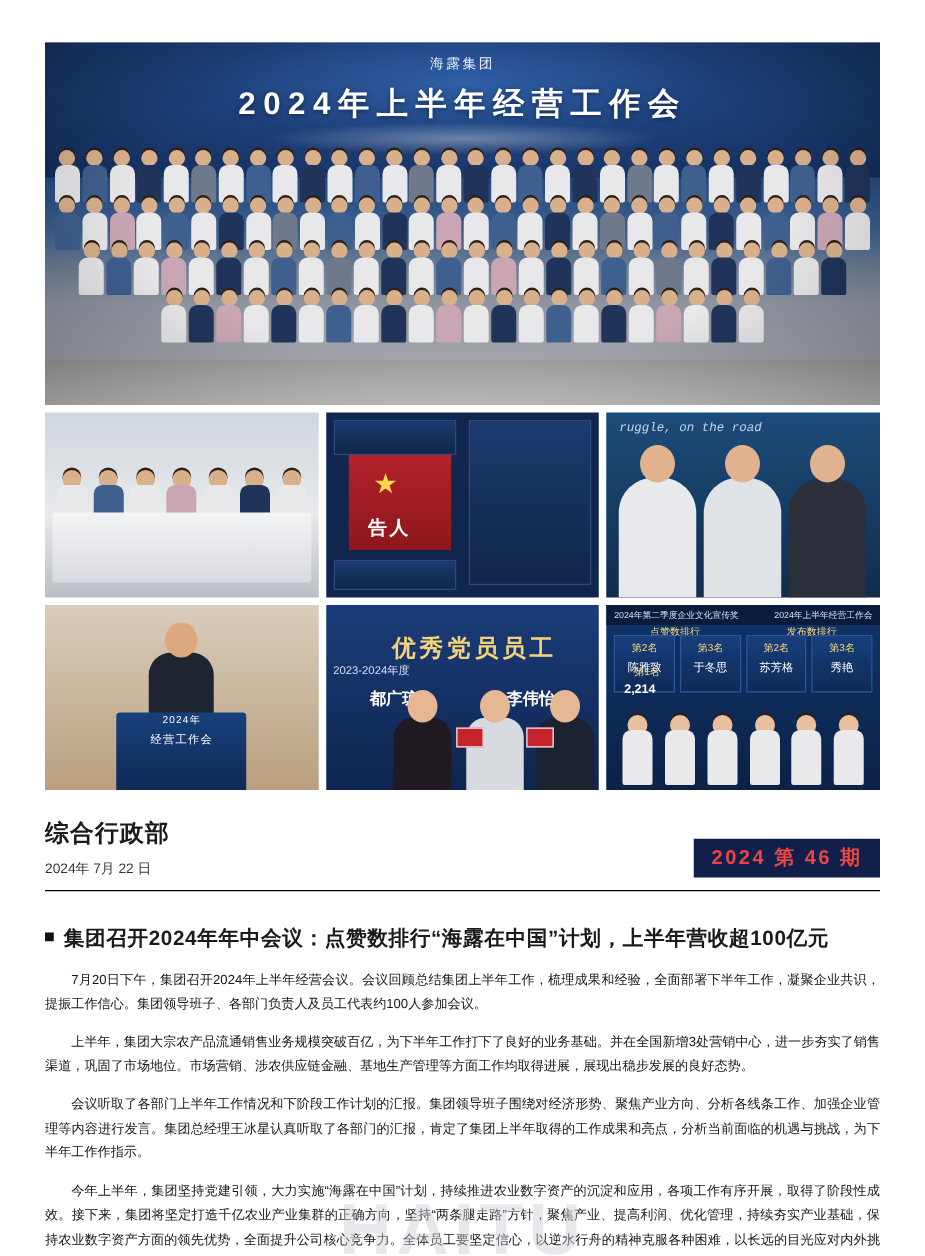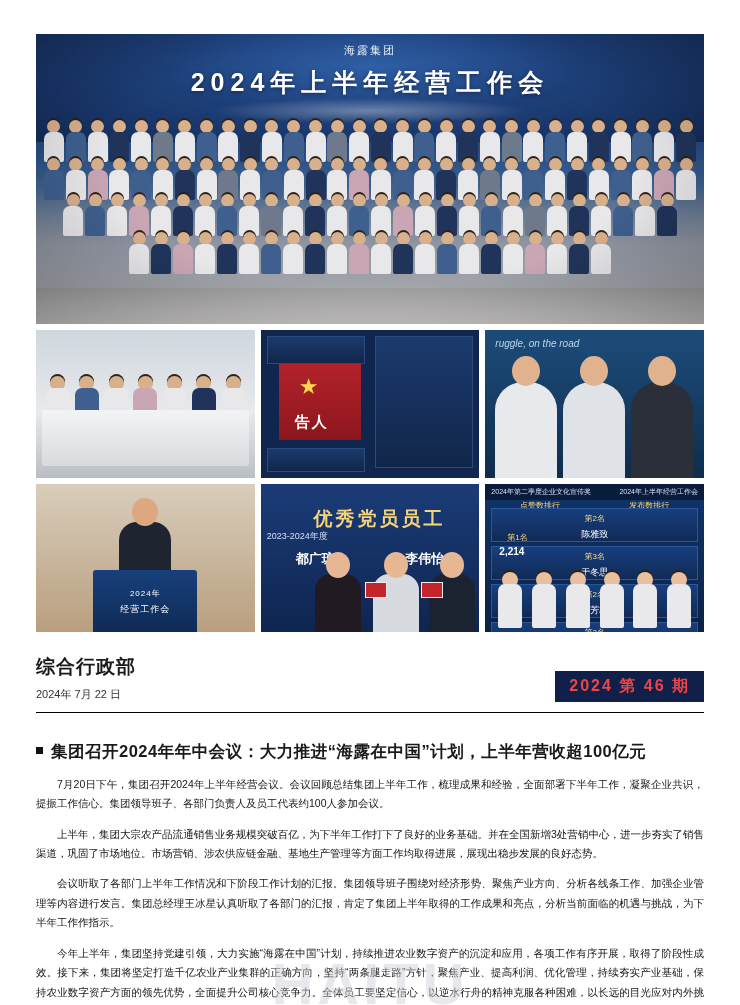--- a/index.html
+++ b/index.html
@@ -146,38 +146,38 @@
   .m2 .redband {
     position: absolute; left: 18px; top: 34px; width: 82px; height: 76px;
     background: linear-gradient(#b3222b, #8d161d);
   }
   .m2 .redband span {
     position: absolute; left: 16px; bottom: 8px; color: #fff; font-size: 15px; font-weight: bold; letter-spacing: 2px;
   }
   .m2 .star {
     position: absolute; left: 38px; top: 44px; color: #ffd94a; font-size: 22px;
   }
-  .m3 { background: linear-gradient(#1d4c7a, #0f2d4d); }
+  .m3 { background: linear-gradient(#1d4c7a, #0f2d4d); font-family: Liberation Mono, monospace; }
   .m3 .bannertxt {
     position: absolute; left: 10px; top: 8px; color: #bcd6ef; font-size: 10px; font-style: italic;
   }
   .m3 .speaker { position: absolute; bottom: 0; width: 62px; height: 96px; border-radius: 28px 28px 0 0; }
   .m3 .s1 { left: 10px; background: #e7e9ec; }
   .m3 .s2 { left: 78px; background: #dfe3e8; }
   .m3 .s3 { left: 146px; background: #2a2f3a; }
   .m3 .head { position: absolute; top: -26px; left: 50%; margin-left: -14px; width: 28px; height: 30px; border-radius: 50%; background: #e0b28e; }
 
   
   .brow { height: 148px; }
   .b1 { background: linear-gradient(#d9cdbb, #b99f7f); }
   .b1 .podium {
     position: absolute; left: 50%; margin-left: -52px; bottom: 0; width: 104px; height: 62px;
     background: linear-gradient(#17407c, #0f2a55);
     border-radius: 3px 3px 0 0;
-    color: #fff; font-size: 8px; text-align: center; padding-top: 18px; box-sizing: border-box; letter-spacing: 1px;
+    color: #fff; font-size: 8px; text-align: center; box-sizing: border-box; letter-spacing: 1px;
   }
   .b1 .podium em { display: block; font-style: normal; font-size: 9px; margin-top: 4px; }
   .b1 .spk { position: absolute; left: 50%; margin-left: -26px; bottom: 52px; width: 52px; height: 58px; border-radius: 18px 18px 0 0; background: #1e2430; }
   .b1 .spk:after { content: ""; position: absolute; top: -24px; left: 50%; margin-left: -13px; width: 26px; height: 28px; border-radius: 50%; background: #dda87f; }
 
   .b2 { background: linear-gradient(#1b3c78, #102palm); background: linear-gradient(#1b3c78, #0e2550); }
   .b2 .bg-title {
     position: absolute; left: 0; right: 0; top: 22px; text-align: center;
     color: #f5d37a; font-size: 19px; font-weight: bold; letter-spacing: 3px; margin-left: 19px;
   }
@@ -185,21 +185,21 @@
   .b2 .names { position: absolute; left: 0; right: 0; top: 66px; display: flex; justify-content: space-around; color: #fff; font-size: 13px; font-weight: bold; }
   .b2 .fig { position: absolute; bottom: 0; width: 46px; height: 58px; border-radius: 16px 16px 0 0; }
   .b2 .f1 { left: 54px; background: #221a22; }
   .b2 .f2 { left: 112px; background: #d7dbe0; }
   .b2 .f3 { left: 168px; background: #1b2230; }
   .b2 .fig:after { content:""; position:absolute; top:-22px; left:50%; margin-left:-12px; width:24px; height:26px; border-radius:50%; background:#e6b792; }
   .b2 .cert { position: absolute; width: 20px; height: 14px; background: #c4242c; border: 1px solid #eee; }
 
   .b3 { background: linear-gradient(#10346b, #0b2247); }
   .b3 .topbar { position: absolute; left: 0; right: 0; top: 0; height: 16px; background: #0a1c3c; color: #cfe0f5; font-size: 7px; display: flex; justify-content: space-between; padding: 3px 6px; box-sizing: border-box; }
-  .b3 .boards { position: absolute; left: 6px; right: 6px; top: 24px; display: flex; gap: 4px; flex-direction: column; }
+  .b3 .boards { position: absolute; left: 6px; right: 6px; top: 24px; display: flex; gap: 4px; }
   .b3 .board { flex: 1; height: 46px; background: linear-gradient(#173f7d, #102a57); border: 1px solid #2d5698; color: #ffd97a; font-size: 8px; text-align: center; padding-top: 4px; box-sizing: border-box; }
   .b3 .board em { display: block; color: #fff; font-style: normal; font-size: 9px; margin-top: 4px; }
   .b3 .ppl { position: absolute; left: 8px; right: 8px; bottom: 0; display: flex; justify-content: space-around; }
   .b3 .ppl .person { width: 26px; height: 60px; }
   .b3 .ppl .person i { width: 16px; height: 16px; margin-left: -8px; background: #e8c0a0; }
   .b3 .ppl .person b { width: 24px; margin-left: -12px; height: 44px; background: #e9e9ec; }
 
   
   .masthead {
     margin-top: 22px;
@@ -866,21 +866,21 @@
   <div class="masthead">
     <div>
       <div class="dept-name">综合行政部</div>
       <div class="dept-date">2024年 7月 22 日</div>
     </div>
     <div class="issue-box">2024  第 46 期</div>
   </div>
 
   <div class="article">
     <div class="headline">
-      <span class="bullet"></span><span>集团召开2024年年中会议：大力推进“海露在中国”计划，上半年营收超100亿元</span>
+      <span class="bullet"></span><span>集团召开2024年年中会议：点赞数排行“海露在中国”计划，上半年营收超100亿元</span>
     </div>
     <p>7月20日下午，集团召开2024年上半年经营会议。会议回顾总结集团上半年工作，梳理成果和经验，全面部署下半年工作，凝聚企业共识，提振工作信心。集团领导班子、各部门负责人及员工代表约100人参加会议。</p>
     <p>上半年，集团大宗农产品流通销售业务规模突破百亿，为下半年工作打下了良好的业务基础。并在全国新增3处营销中心，进一步夯实了销售渠道，巩固了市场地位。市场营销、涉农供应链金融、基地生产管理等方面工作均取得进展，展现出稳步发展的良好态势。</p>
     <p>会议听取了各部门上半年工作情况和下阶段工作计划的汇报。集团领导班子围绕对经济形势、聚焦产业方向、分析各线条工作、加强企业管理等内容进行发言。集团总经理王冰星认真听取了各部门的汇报，肯定了集团上半年取得的工作成果和亮点，分析当前面临的机遇与挑战，为下半年工作作指示。</p>
     <p>今年上半年，集团坚持党建引领，大力实施“海露在中国”计划，持续推进农业数字资产的沉淀和应用，各项工作有序开展，取得了阶段性成效。接下来，集团将坚定打造千亿农业产业集群的正确方向，坚持“两条腿走路”方针，聚焦产业、提高利润、优化管理，持续夯实产业基础，保持农业数字资产方面的领先优势，全面提升公司核心竞争力。全体员工要坚定信心，以逆水行舟的精神克服各种困难，以长远的目光应对内外挑战，为圆满完成年度任务目标交出满意的答卷。</p>
 
   </div>
 
   <div class="watermark">HAITU</div>
 </div>

